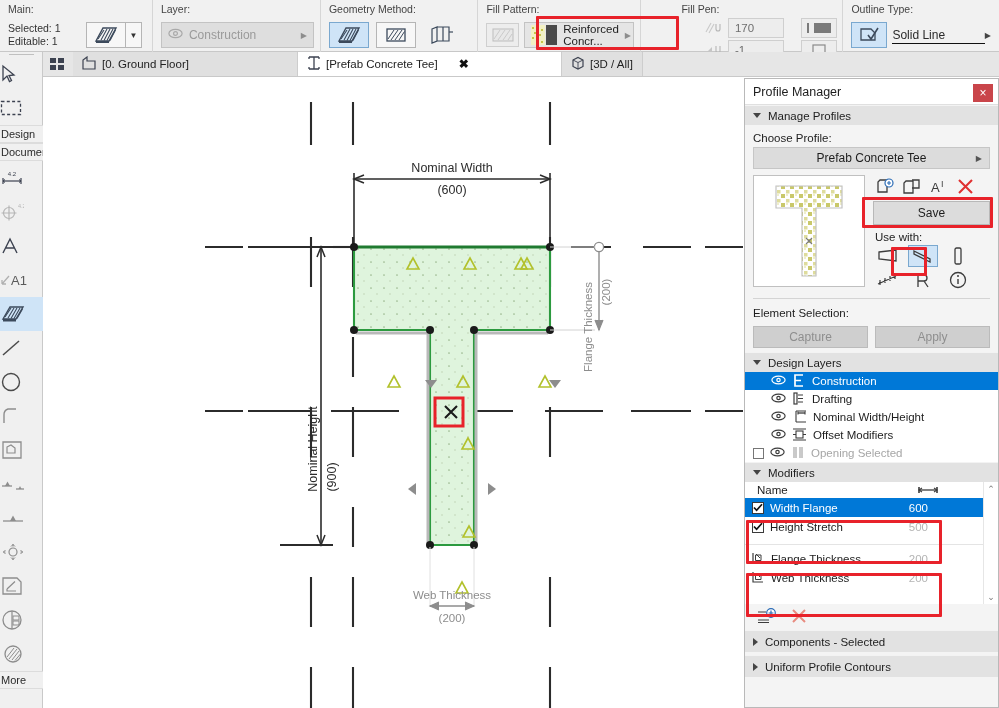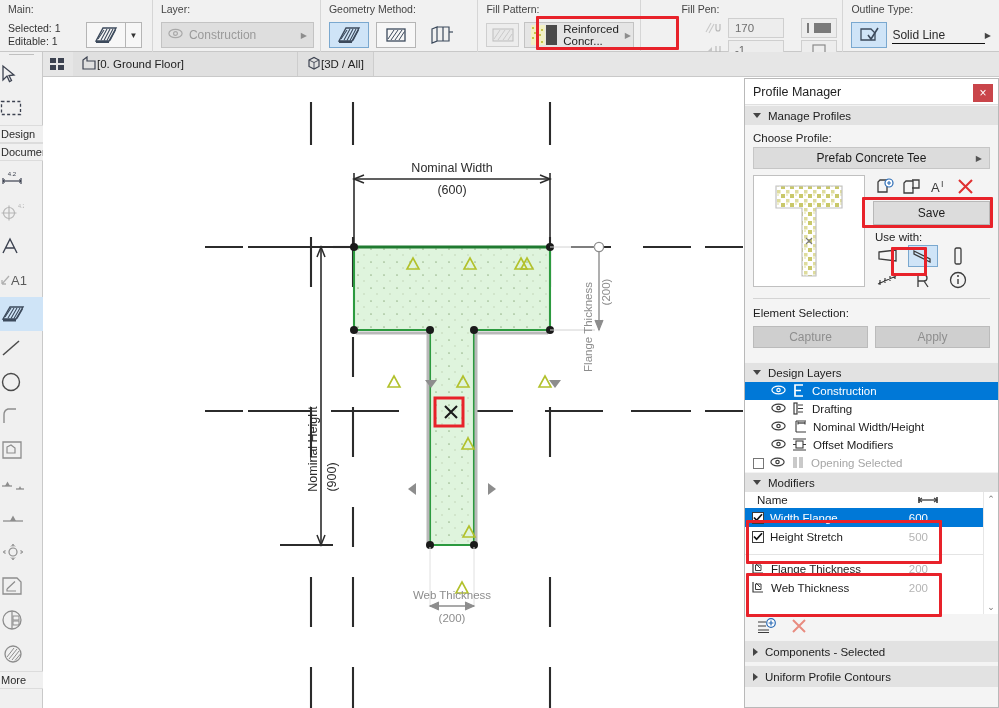--- a/index.html
+++ b/index.html
@@ -84,21 +84,21 @@
   }
   .lb-sep { width: 25px; height: 1px; background: #c0c0c0; margin: 2px 9px; }
 
   
   #tabbar {
     position: absolute; left: 43px; top: 52px; width: 956px; height: 25px;
     background: #e6e6e6; border-bottom: 1px solid #c9c9c9;
     display: flex; align-items: stretch;
   }
   .tab {
-    display: flex; align-items: center; padding: 0 9px;
+    display: flex; align-items: center; gap: 5px; padding: 0 9px;
     font-size: 11.5px; color: #222; background: #e0e0e0;
     border-right: 1px solid #cdcdcd; white-space: nowrap;
   }
   .tab.active { background: #ffffff; }
   .tab .tclose { margin-left: 16px; font-size: 12px; font-weight: bold; color: #111; }
   .tab-grid { padding: 0 7px; }
 
   
   #canvas {
     position: absolute; left: 43px; top: 77px; width: 956px; height: 631px;
@@ -150,21 +150,21 @@
     display: flex; align-items: center; justify-content: center;
     font-size: 12px; color: #1d1d1d;
   }
   .usewith-label { font-size: 11.5px; color: #1d1d1d; margin: 6px 0 2px 2px; }
   .uw-grid { display: flex; flex-direction: column; gap: 2px; }
   .uw-row { display: flex; gap: 5px; align-items: center; }
   .uw-cell { width: 30px; height: 22px; display: flex; align-items: center; justify-content: center; }
   .uw-cell.sel { background: #cfe4f7; border: 1px solid #7aa8cf; }
 
   .hr { height: 1px; background: #d4d4d4; margin: 7px 8px 0 8px; }
-  .btn-row { display: flex; gap: 7px; padding: 4px 8px 14px 8px; }
+  .btn-row { display: flex; gap: 7px; padding: 4px 8px 4px 8px; }
   .gbtn {
     flex: 1; height: 22px; background: #cfcfcf; border: 1px solid #bbb;
     display: flex; align-items: center; justify-content: center;
     font-size: 12px; color: #8e8e8e;
   }
 
   .layer-list { background: #ffffff; }
   .layer-row {
     height: 18px; display: flex; align-items: center; gap: 6px;
     padding-left: 8px; font-size: 11.5px; color: #1d1d1d;
@@ -481,20 +481,30 @@
           <rect x="8" y="8" width="6" height="5" fill="#3c4250"></rect>
         </svg>
     </div>
     <div class="tab" style="background:#e0e0e0;width:225px;">
       <span>
         <svg width="15" height="14" viewBox="0 0 15 14">
             <path d="M1 13 L1 4 L5 1 L5 5 L13 5 L13 13 Z" fill="none" stroke="#3c4250" stroke-width="1.2"></path>
           </svg>
       </span>
       <span>[0. Ground Floor]</span>
+    </div>
+    <div class="tab active" style="width:264px;">
+      <span>
+        <svg width="14" height="14" viewBox="0 0 14 14">
+            <path d="M2 1 L12 1 M2 13 L12 13 M7 1 L7 13" stroke="#3c4250" stroke-width="1.3"></path>
+            <path d="M2 1 L2 3 M12 1 L12 3 M2 13 L2 11 M12 13 L12 11" stroke="#3c4250" stroke-width="1.3"></path>
+          </svg>
+      </span>
+      <span>[Prefab Concrete Tee]</span>
+      <span class="tclose">✖</span>
     </div>
     <div class="tab" style="background:#e0e0e0;">
       <span>
         <svg width="14" height="14" viewBox="0 0 14 14">
             <path d="M2 4 L7 1.5 L12 4 L12 10.5 L7 13 L2 10.5 Z" fill="none" stroke="#3c4250" stroke-width="1.2"></path>
             <path d="M2 4 L7 6.5 L12 4 M7 6.5 L7 13" fill="none" stroke="#3c4250" stroke-width=".9"></path>
           </svg>
       </span>
       <span>[3D / All]</span>
     </div>

